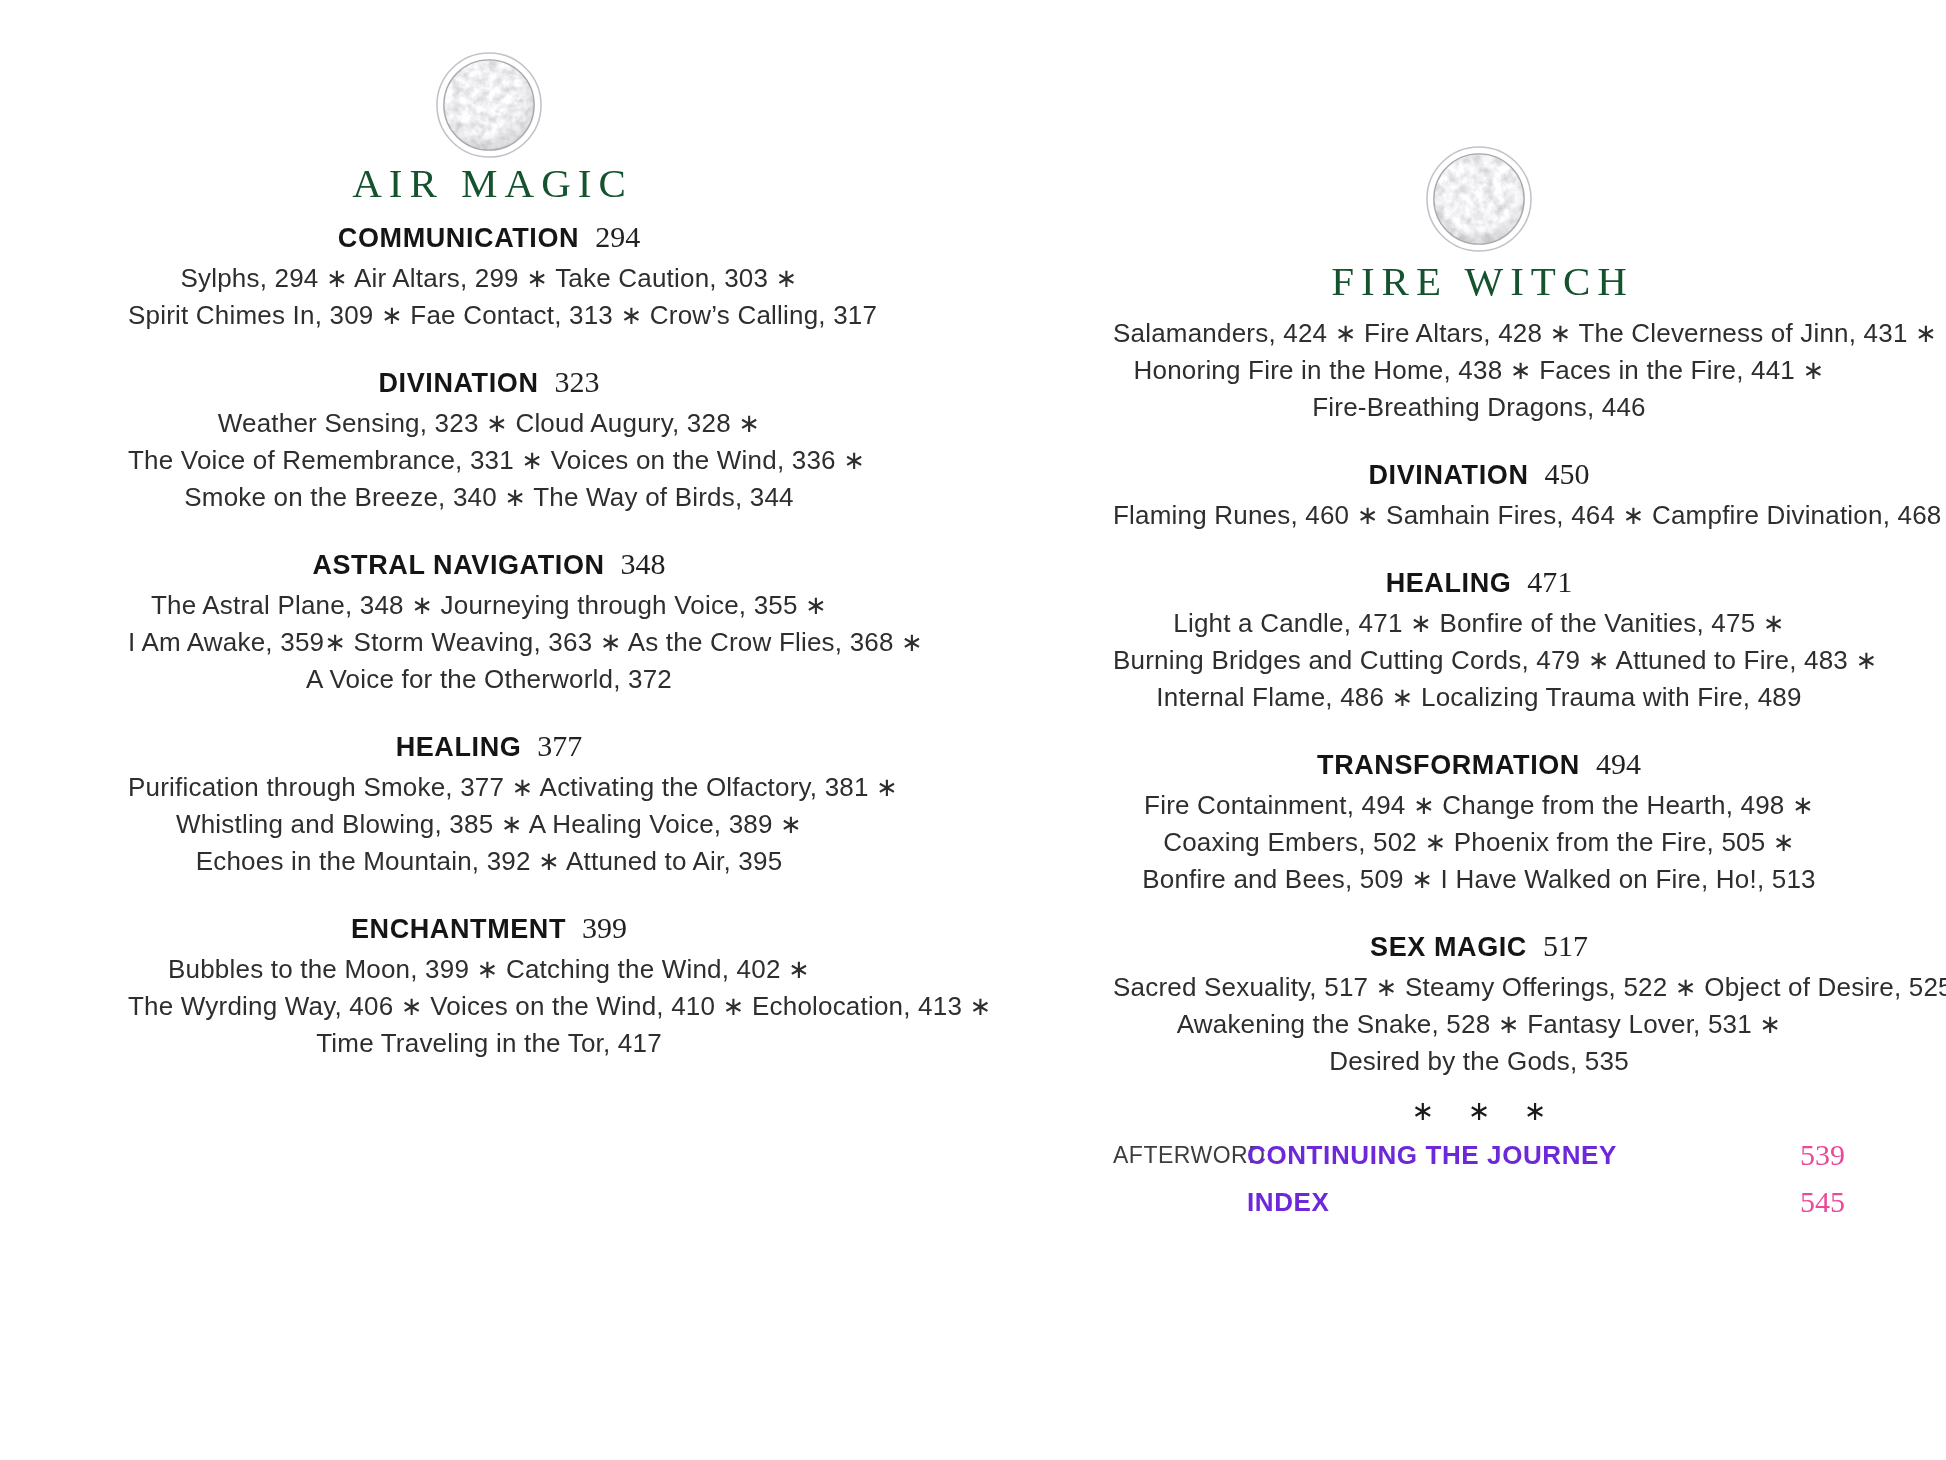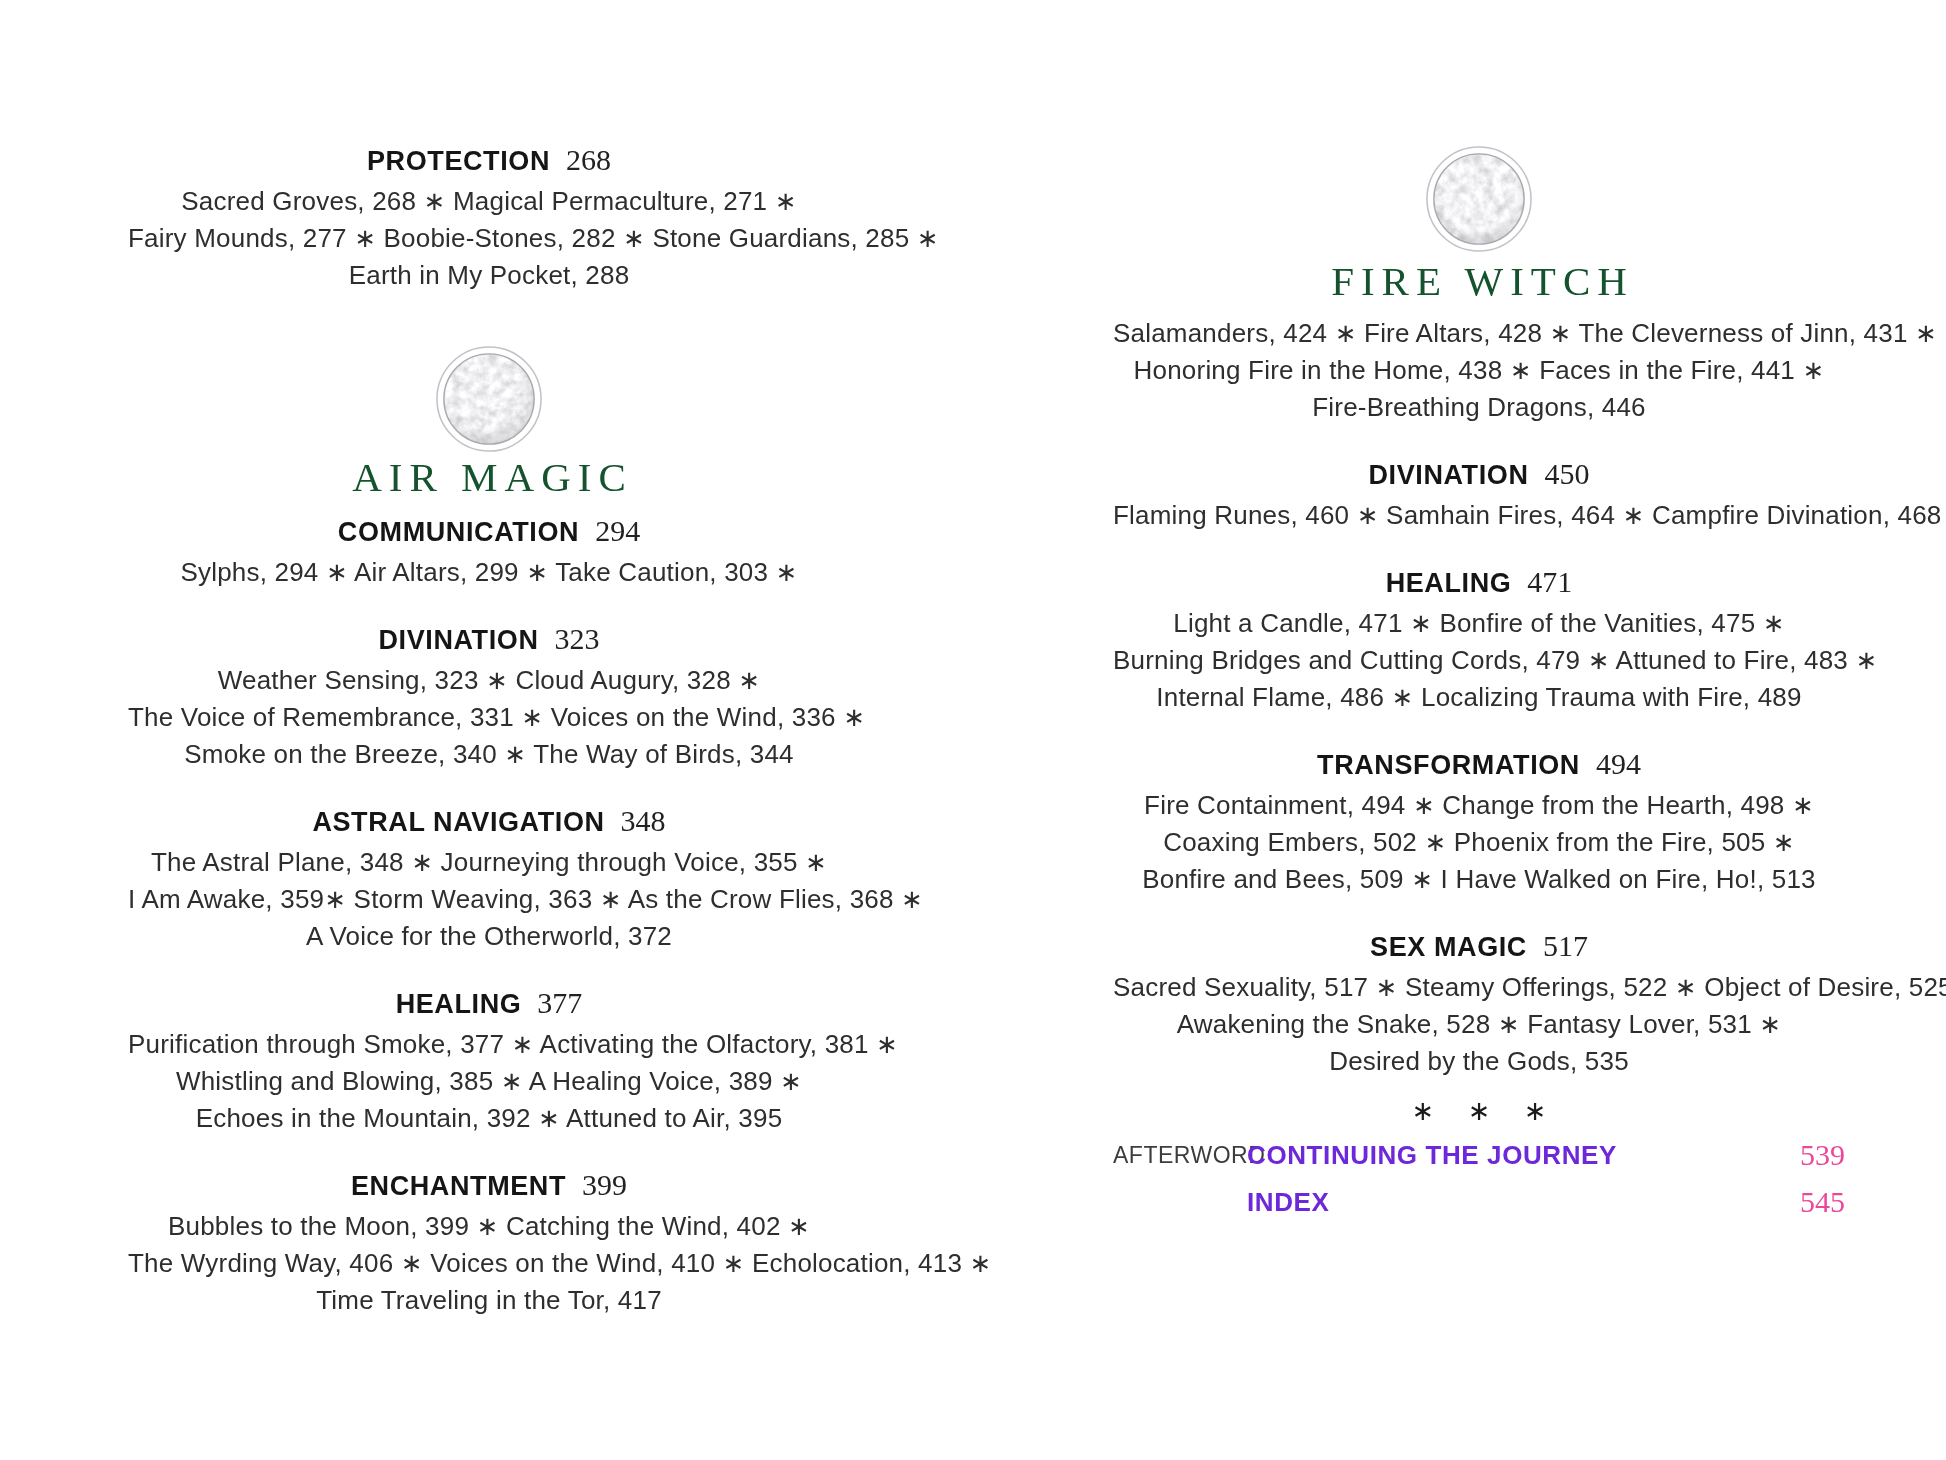--- a/index.html
+++ b/index.html
@@ -45,28 +45,20 @@
   .bm-index{margin-top:7px;}
   .bm-label{flex:none;width:134px;font-size:23px;letter-spacing:0.5px;color:#3d3d3d;white-space:nowrap;}
   .bm-title{font-weight:bold;font-size:26px;letter-spacing:0.6px;color:#6d28d9;white-space:nowrap;}
   .bm-page{margin-left:auto;font-family:"Liberation Serif", serif;font-size:30px;color:#ec4899;}
 </style>
 </head>
 <body>
 
 <div class="column col-left">
 
-  <div class="section first-left">
-    <div class="sec-heading">
-      <span class="sh">PROTECTION</span><span class="sp">268</span>
-    </div>
-    <div class="sec-line">Sacred Groves, 268 ∗ Magical Permaculture, 271 ∗</div>
-    <div class="sec-line">Fairy Mounds, 277 ∗ Boobie-Stones, 282 ∗ Stone Guardians, 285 ∗</div>
-    <div class="sec-line">Earth in My Pocket, 288</div>
-  </div>
 
   <div class="moon-wrap moon-left">
     <svg class="moon" viewBox="0 0 110 110" aria-hidden="true">
       <defs>
         <filter id="marbleL" x="-20%" y="-20%" width="140%" height="140%">
           <feTurbulence type="fractalNoise" baseFrequency="0.11" numOctaves="5" seed="11" result="n"></feTurbulence>
           <feColorMatrix in="n" type="matrix" values="0.55 0.3 0.15 0 0.38  0.55 0.3 0.15 0 0.38  0.55 0.3 0.15 0 0.40  0 0 0 0 1"></feColorMatrix>
         </filter>
         <radialGradient id="shadeL" cx="46%" cy="40%" r="64%">
           <stop offset="55%" stop-color="#76767e" stop-opacity="0"></stop>
@@ -87,20 +79,21 @@
     </svg>
   </div>
 
   <div class="chapter-title aw-title">AIR MAGIC</div>
 
   <div class="section after-title-left">
     <div class="sec-heading">
       <span class="sh">COMMUNICATION</span><span class="sp">294</span>
     </div>
     <div class="sec-line">Sylphs, 294 ∗ Air Altars, 299 ∗ Take Caution, 303 ∗</div>
+    <div class="sec-line">Spirit Chimes In, 309 ∗ Fae Contact, 313 ∗ Crow’s Calling, 317</div>
   </div>
 
   <div class="section">
     <div class="sec-heading">
       <span class="sh">DIVINATION</span><span class="sp">323</span>
     </div>
     <div class="sec-line">Weather Sensing, 323 ∗ Cloud Augury, 328 ∗</div>
     <div class="sec-line">The Voice of Remembrance, 331 ∗ Voices on the Wind, 336 ∗</div>
     <div class="sec-line">Smoke on the Breeze, 340 ∗ The Way of Birds, 344</div>
   </div>

